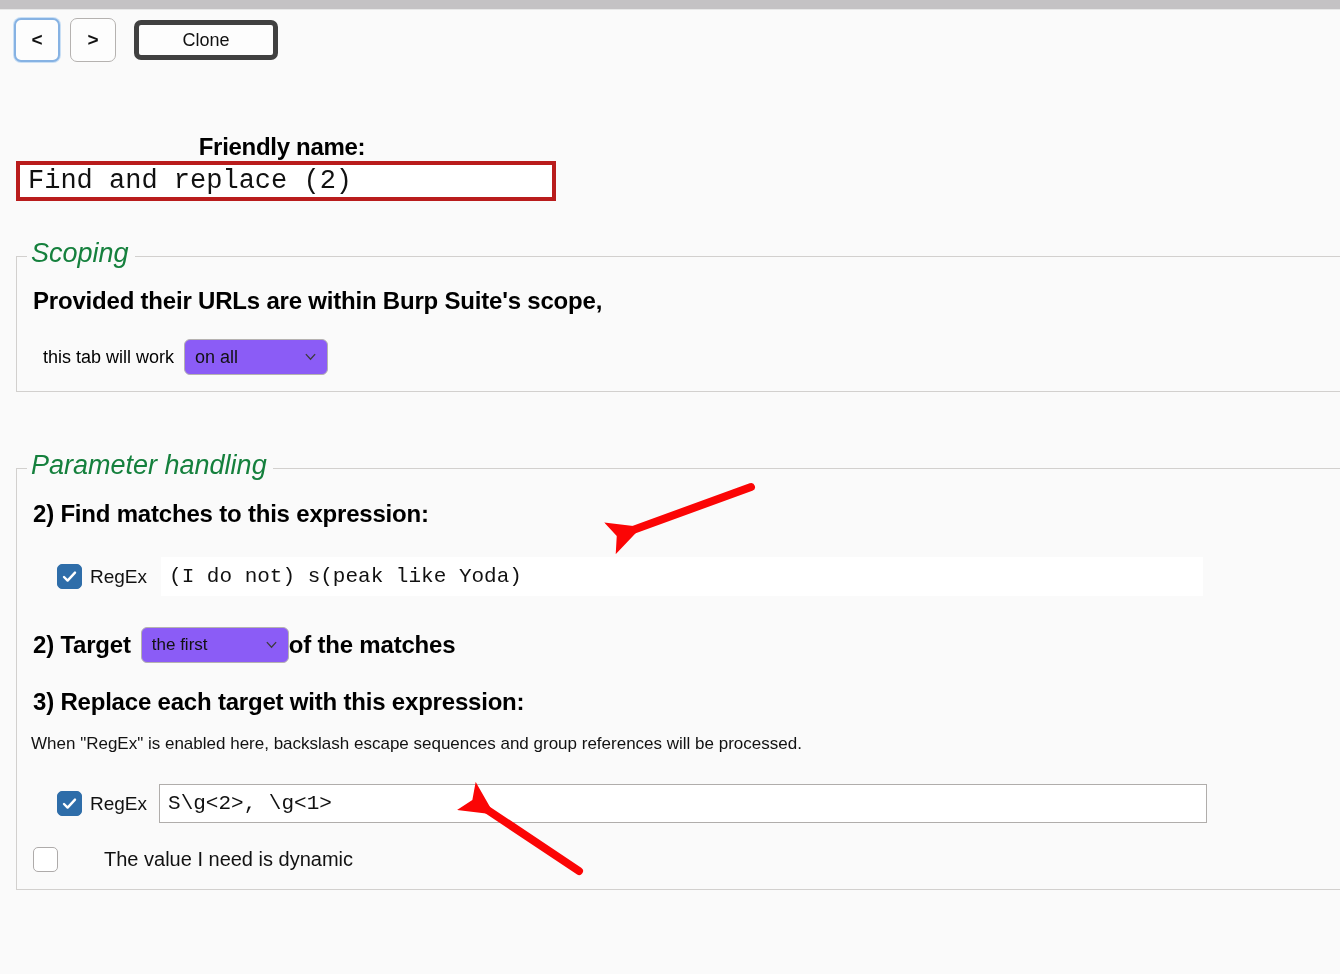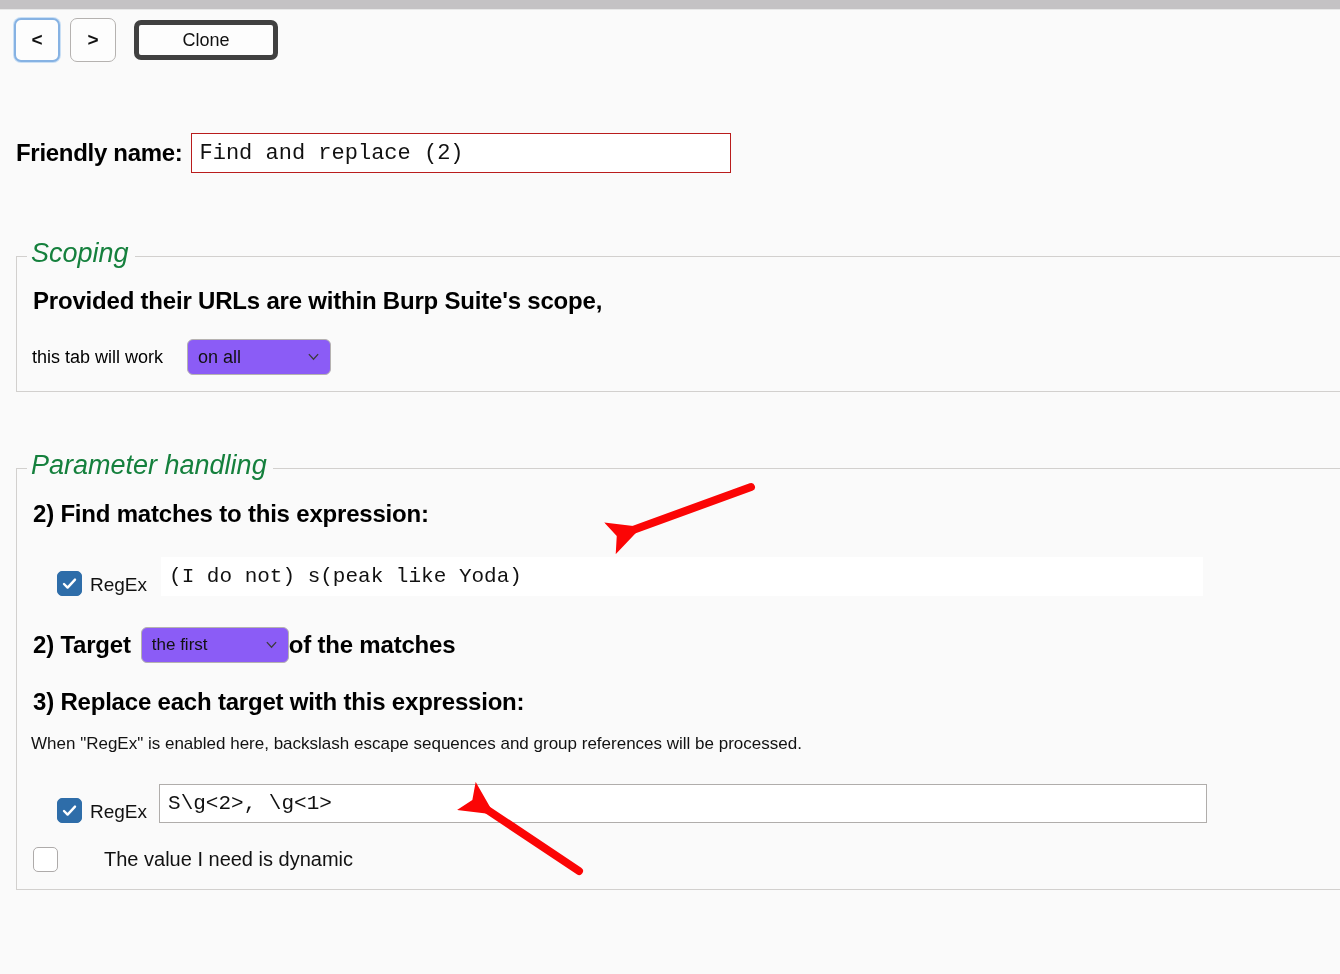--- a/index.html
+++ b/index.html
@@ -71,35 +71,36 @@
     box-sizing: border-box;
   }
 
   
   .friendly-row {
     position: absolute;
     top: 133px;
     left: 16px;
     display: flex;
     align-items: center;
+    flex-direction: column;
   }
   .friendly-label {
     font-size: 24px;
     font-weight: bold;
     letter-spacing: -0.3px;
     margin-right: 8px;
   }
   .friendly-input {
     width: 540px;
     height: 40px;
     box-sizing: border-box;
-    border: 1px solid #b91c1c;
+    border: 4px solid #b91c1c;
     background: #ffffff;
     font-family: "Liberation Mono", monospace;
-    font-size: 22px;
+    font-size: 27px;
     color: #111;
     padding: 0 8px;
     border-radius: 0;
   }
 
   
   .fieldset {
     position: absolute;
     box-sizing: border-box;
     border: 1px solid #d2d0ce;
@@ -137,24 +138,23 @@
     position: absolute;
     top: 30px;
     left: 16px;
     font-size: 24px;
     font-weight: bold;
     letter-spacing: -0.2px;
   }
   .scope-row {
     position: absolute;
     top: 82px;
-    left: 15px;
-    display: flex;
-    align-items: center;
-    gap: 14px;
+    left: 26px;
+    display: flex;
+    align-items: center;
   }
   .scope-row-label {
     font-size: 18px;
     margin-right: 10px;
   }
 
   
   .sel {
     position: relative;
     display: inline-flex;
@@ -216,21 +216,21 @@
     top: 265px;
     left: 14px;
     font-size: 17px;
     color: #121212;
   }
 
   
   .regex-row {
     position: absolute;
     display: flex;
-    align-items: flex-end;
+    align-items: center;
     padding-left: 8px;
   }
   #regex-row-find { top: 88px; left: 32px; }
   #regex-row-replace { top: 315px; left: 32px; }
 
   .cb {
     width: 25px;
     height: 25px;
     box-sizing: border-box;
     border-radius: 5px;

